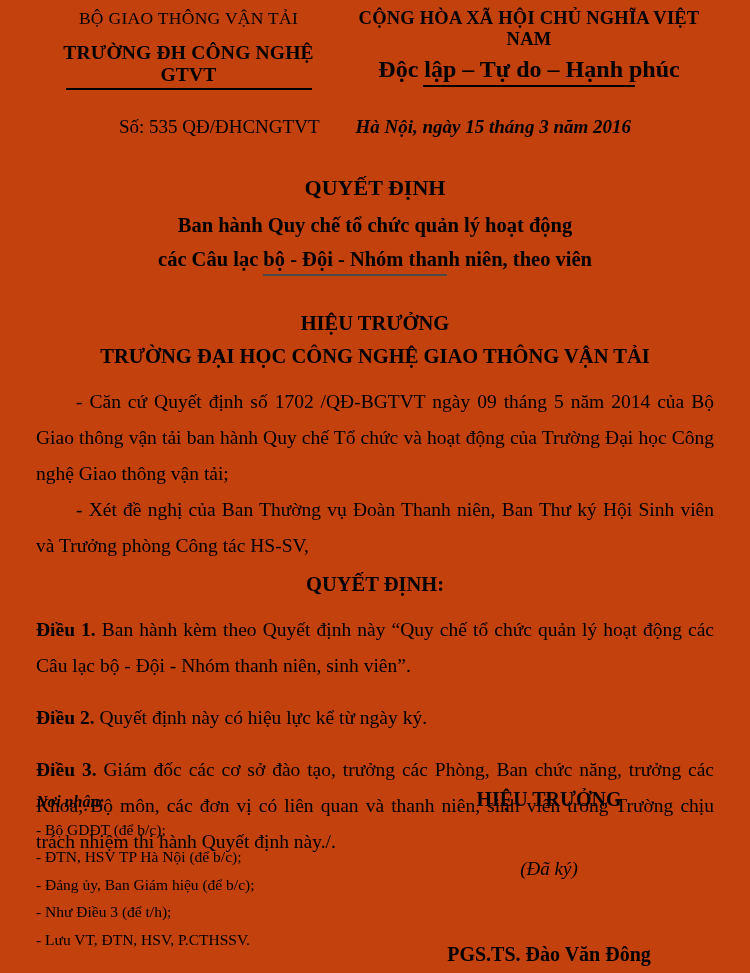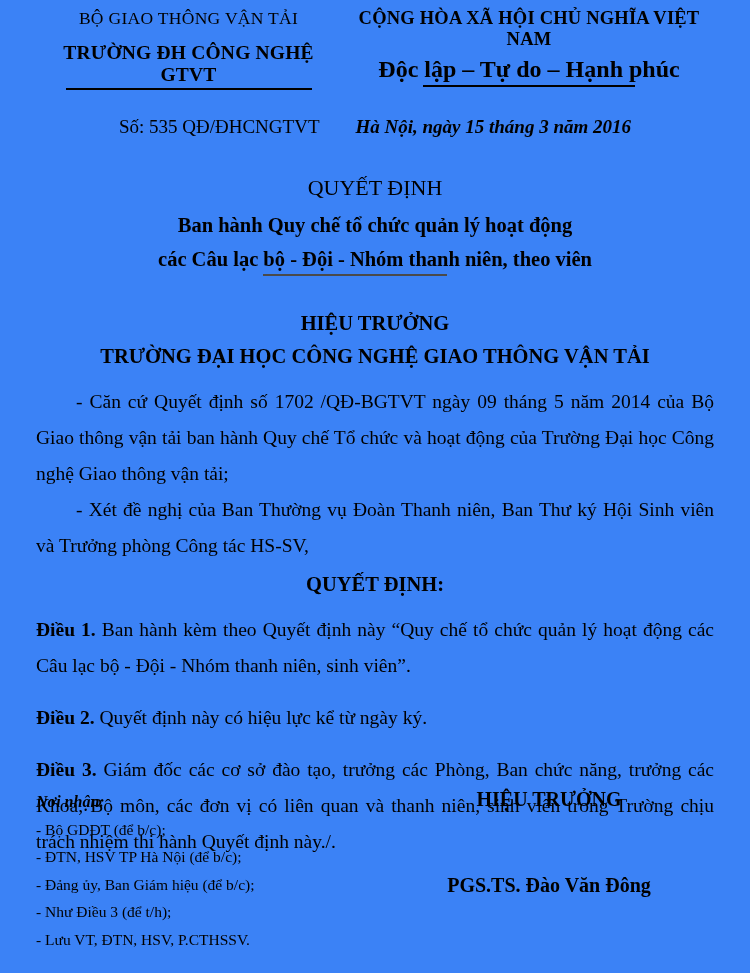--- a/index.html
+++ b/index.html
@@ -6,21 +6,21 @@
     margin: 0;
     padding: 0;
     background: #ffffff;
   }
   .page {
     position: relative;
     width: 750px;
     height: 973px;
     box-sizing: border-box;
     padding: 8px 36px 0 36px;
-    background: #3b82f6;
+    background: #c2410c;
     color: #000000;
     font-family: "Liberation Serif", "DejaVu Serif", serif;
     overflow: hidden;
   }
   .bold { font-weight: bold; }
   .italic { font-style: italic; }
 
   
   .header-row {
     display: flex;
@@ -55,21 +55,21 @@
     font-size: 19px;
     gap: 36px;
   }
   .place-date { font-size: 19px; }
 
   
   .title-block {
     margin-top: 37px;
     text-align: center;
   }
-  .t1 { font-size: 22px; font-weight: normal; }
+  .t1 { font-size: 22px; font-weight: bold; }
   .t2 { font-size: 20.5px; font-weight: bold; margin-top: 13px; }
   .t3 { font-size: 20.5px; font-weight: bold; margin-top: 11px; }
   .rule-title {
     width: 184px;
     height: 2px;
     background: #4a4a4a;
     margin: 3px auto 0 auto;
     transform: translateX(-20px);
   }
 
@@ -175,17 +175,18 @@
     <div class="recipients">
       <div class="recipients-heading">Nơi nhận:</div>
       <div>- Bộ GDĐT (để b/c);</div>
       <div>- ĐTN, HSV TP Hà Nội (để b/c);</div>
       <div>- Đảng ủy, Ban Giám hiệu (để b/c);</div>
       <div>- Như Điều 3 (để t/h);</div>
       <div>- Lưu VT, ĐTN, HSV, P.CTHSSV.</div>
     </div>
     <div class="signature-block">
       <div class="sig-title">HIỆU TRƯỞNG</div>
+      <div class="sig-note">(Đã ký)</div>
       <div class="sig-name">PGS.TS. Đào Văn Đông</div>
     </div>
   </div>
 
 </div>
 
 </body></html>

